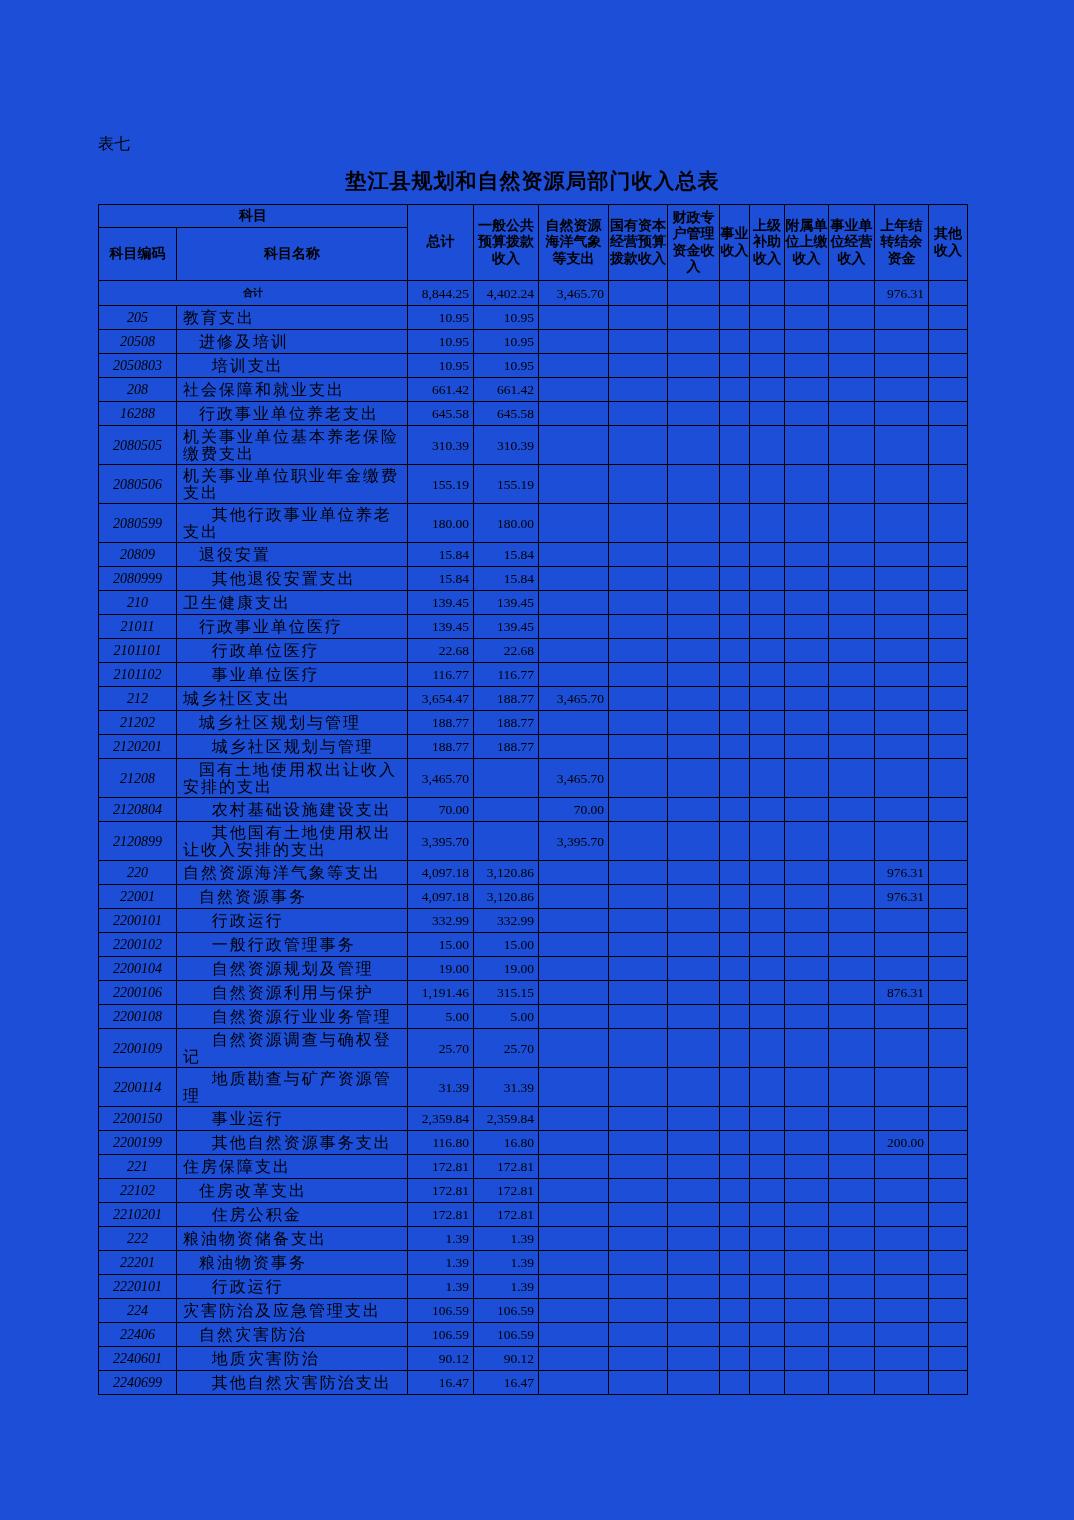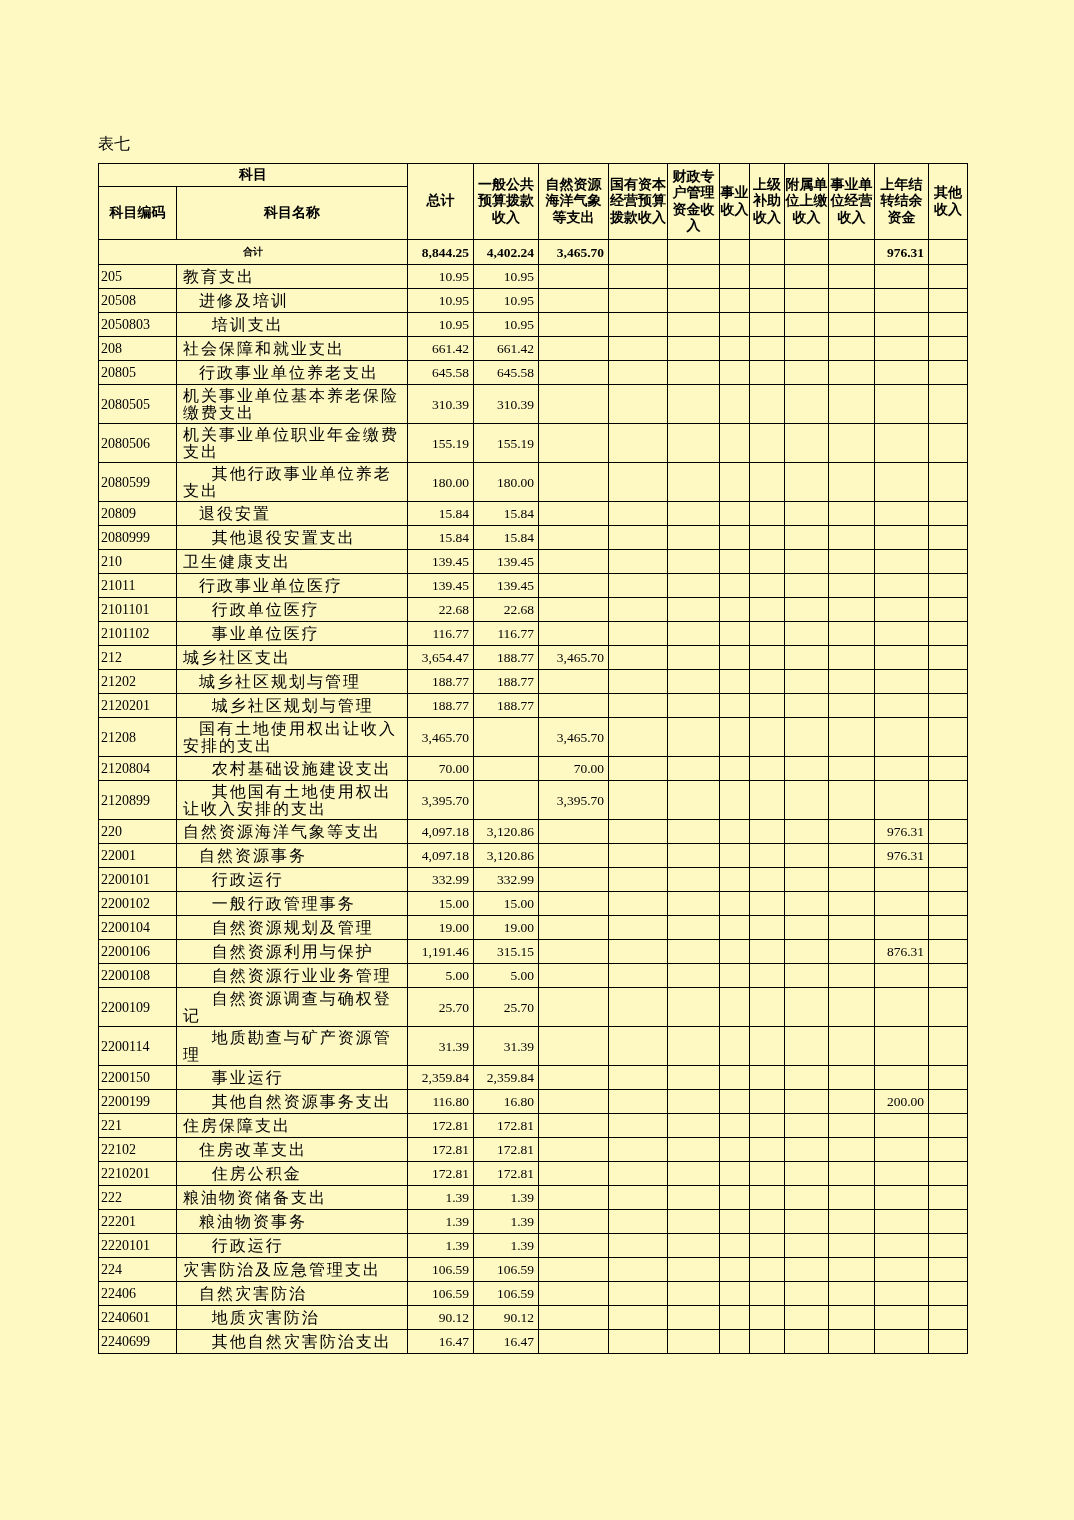--- a/index.html
+++ b/index.html
@@ -1,19 +1,19 @@
 <!DOCTYPE html>
 <html><head>
 <meta charset="utf-8">
 <style>
   html,body{margin:0;padding:0;background:#ffffff;}
   .page{
     position:relative;
     width:1074px;height:1520px;
-    background:#fef9c3;
+    background:#1d4ed8;
     color:#000;
     font-family:"Liberation Serif","DejaVu Serif",serif;
     overflow:hidden;
   }
   .doc{position:absolute;left:98px;top:134px;width:869px;}
   .table-label{font-size:16px;line-height:20px;}
   .doc-title{
     text-align:center;font-size:21px;font-weight:bold;
     letter-spacing:1px;margin-top:14px;line-height:27px;
   }
@@ -25,28 +25,28 @@
     border:1px solid #000;overflow:hidden;vertical-align:middle;
   }
   table.budget th{
     font-size:14px;font-weight:bold;text-align:center;
     line-height:16.5px;padding:1px 0;word-break:break-all;
   }
   tr.hrow1{height:23px;}
   tr.hrow2{height:53px;}
   tr.trow{height:25px;}
   tr.drow{height:24px;}
-  td.code{font-size:14px;text-align:left;line-height:17px;padding:2px 2px;}
+  td.code{font-size:14px;text-align:center;line-height:17px;padding:2px 2px;font-style:italic;}
   td.name{
     font-size:16px;letter-spacing:2px;line-height:17px;
     padding:2px 4px 2px 6px;text-align:left;word-break:break-all;
   }
   td.num{font-size:13.5px;text-align:right;padding:1px 4px 1px 1px;line-height:17px;}
   td.total-label{font-size:10px;font-weight:bold;text-align:center;}
-  td.bold{font-weight:bold;}
+  td.bold{font-weight:normal;}
   
   .hc1{padding-left:8px;padding-right:8px;}
   .hc2{padding-left:3px;padding-right:3px;}
   .hc3{padding-left:2px;padding-right:2px;}
   .hc4{padding-left:2px;padding-right:2px;}
   .hc5{padding-left:2px;padding-right:2px;}
   .hc6{padding-left:0;padding-right:0;}
   .hc7{padding-left:3px;padding-right:3px;}
   .hc8{padding-left:4px;padding-right:4px;}
   .hc9{padding-left:2px;padding-right:2px;}
@@ -57,20 +57,21 @@
   .ind-name-0{text-indent:0;}
   .ind-name-1{text-indent:1em;}
   .ind-name-2{text-indent:1.8em;}
 </style>
 </head>
 <body>
 
 <div class="page">
   <div class="doc">
     <div class="table-label">表七</div>
+    <div class="doc-title">垫江县规划和自然资源局部门收入总表</div>
     <table class="budget">
       <colgroup>
           <col style="width: 78px;">
           <col style="width: 231px;">
           <col style="width: 66px;">
           <col style="width: 65px;">
           <col style="width: 70px;">
           <col style="width: 59px;">
           <col style="width: 52px;">
           <col style="width: 30px;">
@@ -169,21 +170,21 @@
             <td class="num"></td>
             <td class="num"></td>
             <td class="num"></td>
             <td class="num"></td>
             <td class="num"></td>
             <td class="num"></td>
             <td class="num"></td>
             <td class="num"></td>
           </tr>
           <tr class="drow">
-            <td class="code ind-code-1">20805</td>
+            <td class="code ind-code-1">16288</td>
             <td class="name ind-name-1">行政事业单位养老支出</td>
             <td class="num">645.58</td>
             <td class="num">645.58</td>
             <td class="num"></td>
             <td class="num"></td>
             <td class="num"></td>
             <td class="num"></td>
             <td class="num"></td>
             <td class="num"></td>
             <td class="num"></td>

